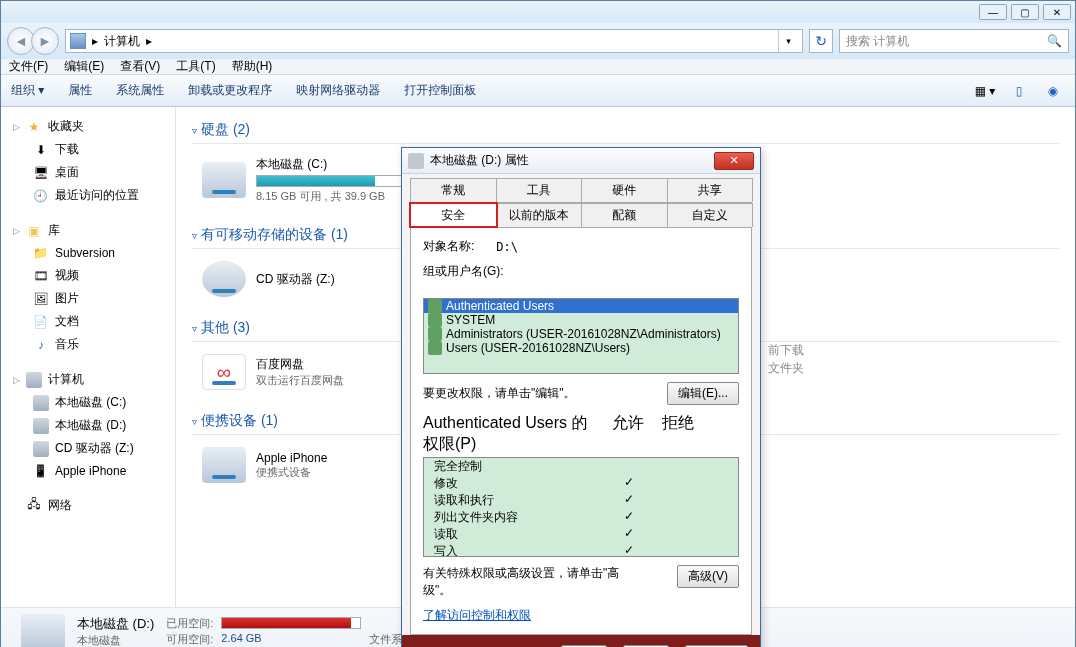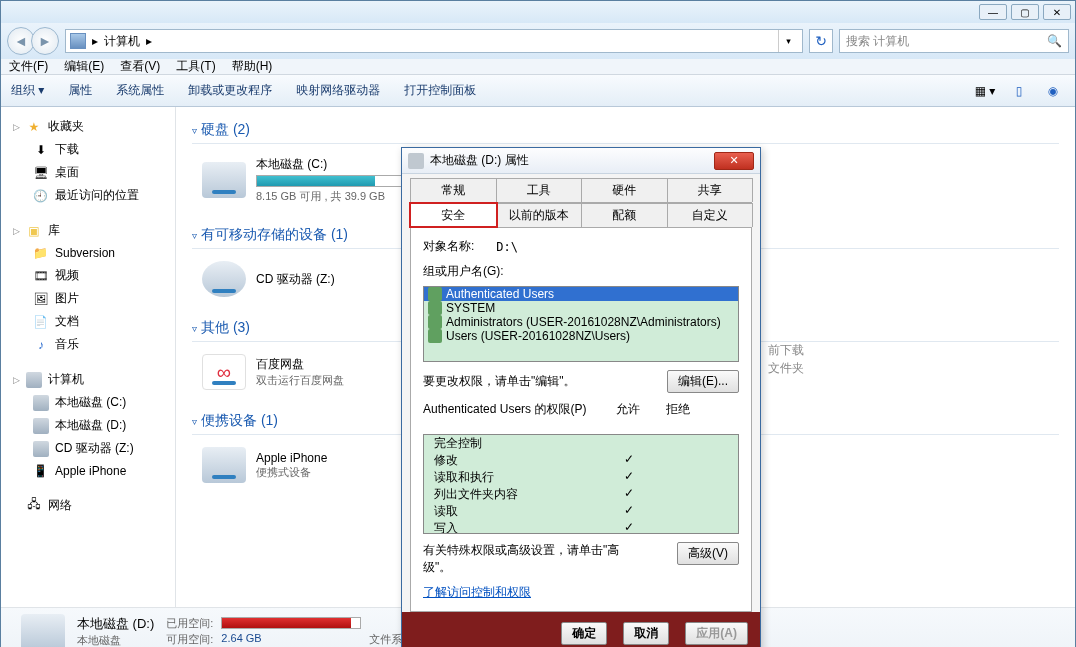--- a/index.html
+++ b/index.html
@@ -75,21 +75,21 @@
 .tab { flex: 1; text-align: center; padding: 3px 0; background: #f0f0f0; border: 1px solid #aaa; border-bottom: none; margin-right: -1px; cursor: pointer; font-size: 12px; }
 .tab.active { background: #fff; position: relative; z-index: 1; }
 .tab.hl { outline: 2px solid #d02020; outline-offset: -1px; }
 .tabpanel { background: #fff; border: 1px solid #aaa; border-top: none; padding: 10px 12px; }
 .row { display: flex; align-items: center; gap: 8px; margin-bottom: 8px; font-size: 12px; }
 .userlist { border: 1px solid #888; background: #d0ecd8; height: 76px; }
 .userlist .u { display: flex; align-items: center; gap: 4px; padding: 0 4px; font-family: SimSun, monospace; font-size: 12px; }
 .userlist .u.sel { background: #3070d0; color: #fff; }
 .uico { width: 14px; height: 14px; background: #60a060; border-radius: 2px; }
 .permlist { border: 1px solid #888; background: #d0ecd8; height: 100px; overflow: hidden; font-family: SimSun, monospace; }
-.permhead { display: flex; font-size: 12px; margin-bottom: 16px; }
+.permhead { display: flex; font-size: 16px; margin-bottom: 2px; }
 .permhead .pname { width: 180px; }
 .permhead .pcol { width: 50px; text-align: center; }
 .permrow { display: flex; padding: 0 10px; font-size: 12px; }
 .permrow .pname { width: 170px; }
 .permrow .pcol { width: 50px; text-align: center; }
 .btn { border: 1px solid #888; background: linear-gradient(#fafafa,#e0e0e0); padding: 2px 10px; border-radius: 2px; cursor: pointer; font-size: 12px; }
 .btn.dis { color: #999; }
 .link { color: #0050c0; text-decoration: underline; cursor: pointer; font-size: 12px; }
 .dlg-foot { display: flex; justify-content: flex-end; gap: 16px; padding: 10px 12px; background: #7f1d1d; font-weight: bold; }
 
@@ -332,21 +332,21 @@
         <div class="tab active hl">安全</div>
         <div class="tab">以前的版本</div>
         <div class="tab">配额</div>
         <div class="tab">自定义</div>
       </div>
       <div class="tabpanel">
         <div class="row">
           <span>对象名称:</span>
           <span style="margin-left:14px;font-family:SimSun,monospace">D:\</span>
         </div>
-        <div style="margin-bottom:6px">组或用户名(G):</div>
+        <div style="margin-bottom:18px">组或用户名(G):</div>
         <div class="userlist">
           <div class="u sel">
               <span class="uico"></span>
               <span>Authenticated Users</span>
             </div>
           <div class="u">
               <span class="uico"></span>
               <span>SYSTEM</span>
             </div>
           <div class="u">

